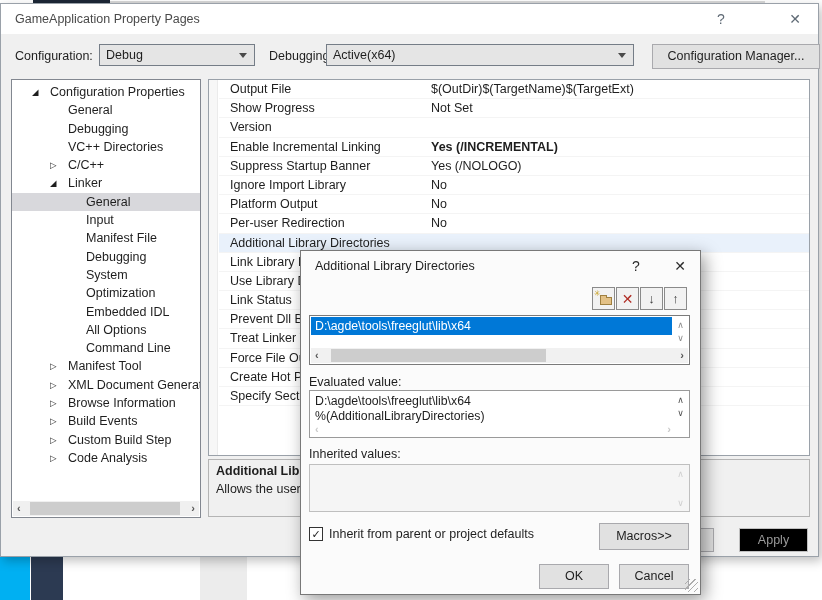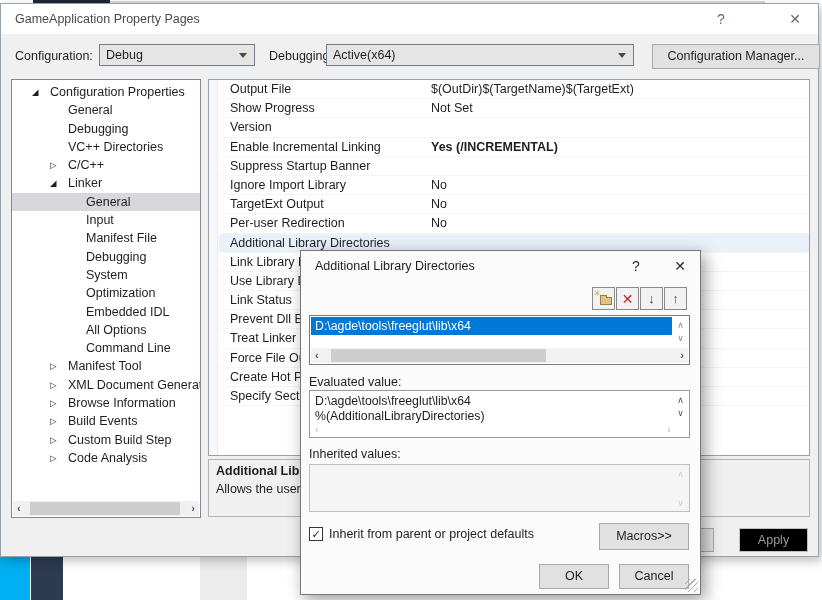--- a/index.html
+++ b/index.html
@@ -280,27 +280,28 @@
         <div class="grid-row">
           <span class="g-name">Version</span>
           <span class="g-val"></span>
         </div>
         <div class="grid-row">
           <span class="g-name">Enable Incremental Linking</span>
           <span class="g-val bold">Yes (/INCREMENTAL)</span>
         </div>
         <div class="grid-row">
           <span class="g-name">Suppress Startup Banner</span>
+          <span class="g-val">Yes (/NOLOGO)</span>
         </div>
         <div class="grid-row">
           <span class="g-name">Ignore Import Library</span>
           <span class="g-val">No</span>
         </div>
         <div class="grid-row">
-          <span class="g-name">TargetExt Output</span>
+          <span class="g-name">Platform Output</span>
           <span class="g-val">No</span>
         </div>
         <div class="grid-row">
           <span class="g-name">Per-user Redirection</span>
           <span class="g-val">No</span>
         </div>
         <div class="grid-row hl">
           <span class="g-name">Additional Library Directories</span>
           <span class="g-val"></span>
         </div>

